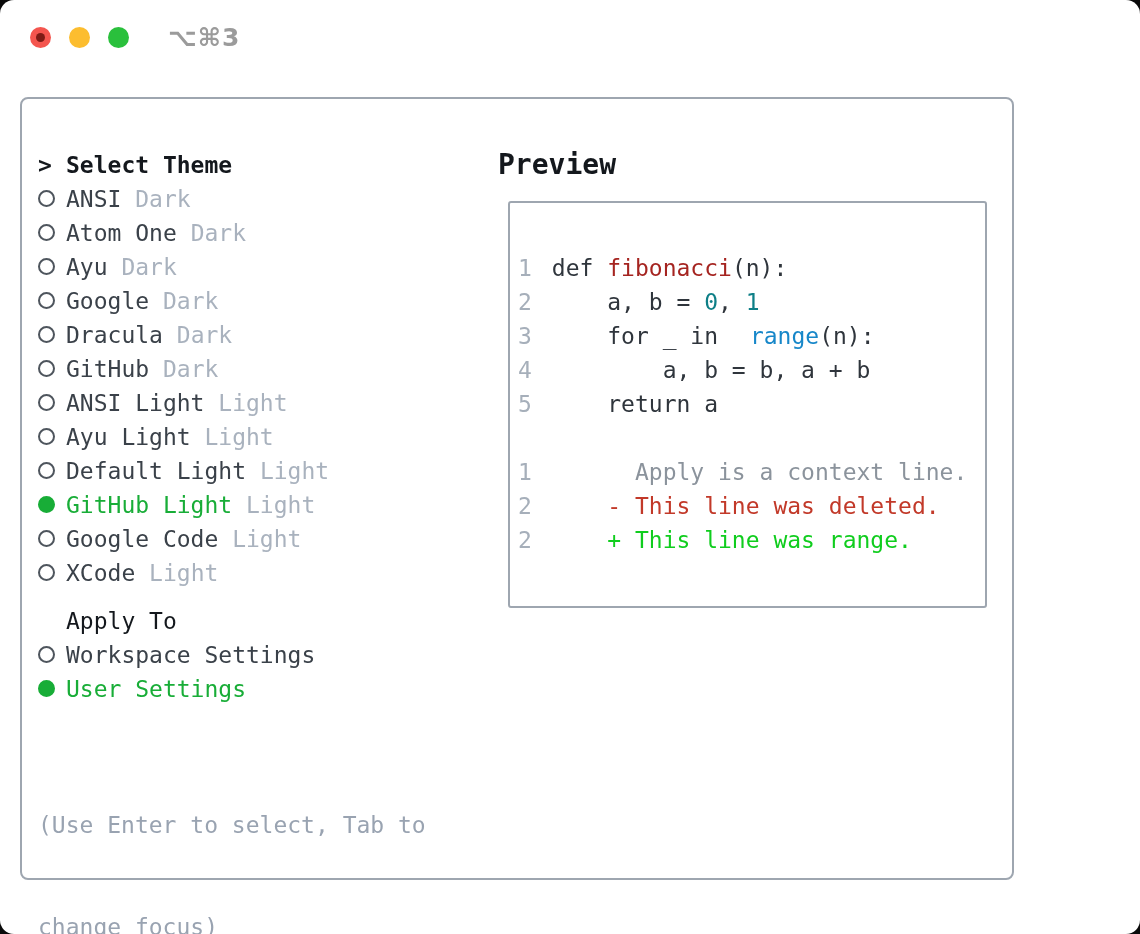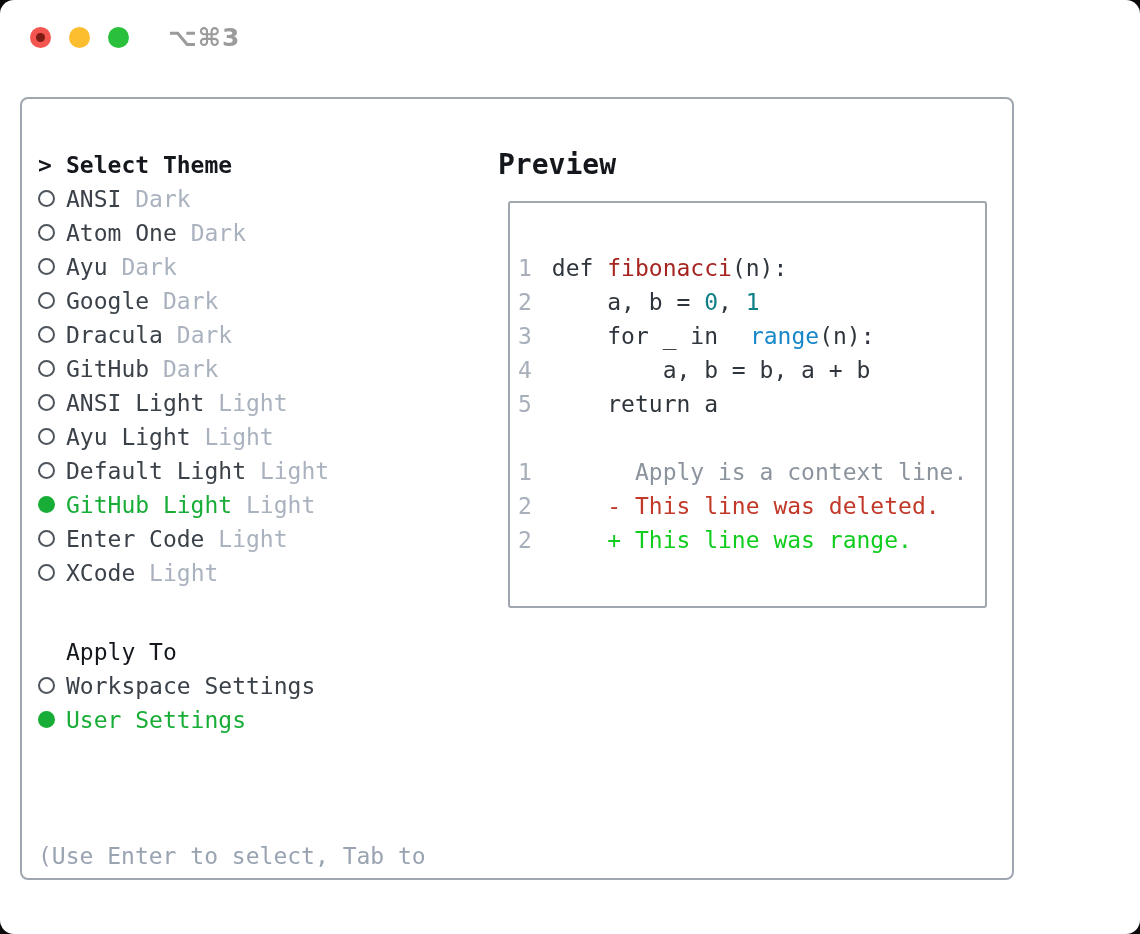--- a/index.html
+++ b/index.html
@@ -29,21 +29,21 @@
   .circle{display:inline-block;width:13px;height:13px;border:2px solid var(--circle);
           border-radius:50%;box-sizing:content-box;}
   .circle.filled{background:var(--green-sel);border-color:var(--green-sel);}
   
   .left{position:absolute;left:16px;top:49px;width:440px;}
   .hdr-row{font-weight:bold;color:var(--black);}
   .hdr-row .marker{font-weight:bold;}
   .item-name{color:var(--dark);}
   .item-name.sel{color:var(--green-sel);}
   .item-variant{color:var(--muted);}
-  .apply{margin-top:45px;}
+  .apply{margin-top:14px;}
   .apply-hdr{color:var(--black);}
   .opt-label{color:var(--dark);}
   .opt-label.sel{color:var(--green-sel);}
   .hint{margin-top:34px;color:var(--hint);font-size:23px;line-height:34px;white-space:pre;}
   
   .preview-label{position:absolute;left:476px;top:49px;font-weight:bold;color:var(--black);
                  font-size:28px;line-height:34px;}
   .preview-box{position:absolute;left:486px;top:102px;width:479px;height:407px;
                border:2px solid var(--border);border-radius:3px;box-sizing:border-box;
                padding:48px 6px 16px 8px;overflow:hidden;background:#fff;}
@@ -82,21 +82,21 @@
           <div class="row"><span class="marker"><span class="circle"></span></span><span class="item-name">ANSI </span><span class="item-variant">Dark</span></div>
           <div class="row"><span class="marker"><span class="circle"></span></span><span class="item-name">Atom One </span><span class="item-variant">Dark</span></div>
           <div class="row"><span class="marker"><span class="circle"></span></span><span class="item-name">Ayu </span><span class="item-variant">Dark</span></div>
           <div class="row"><span class="marker"><span class="circle"></span></span><span class="item-name">Google </span><span class="item-variant">Dark</span></div>
           <div class="row"><span class="marker"><span class="circle"></span></span><span class="item-name">Dracula </span><span class="item-variant">Dark</span></div>
           <div class="row"><span class="marker"><span class="circle"></span></span><span class="item-name">GitHub </span><span class="item-variant">Dark</span></div>
           <div class="row"><span class="marker"><span class="circle"></span></span><span class="item-name">ANSI Light </span><span class="item-variant">Light</span></div>
           <div class="row"><span class="marker"><span class="circle"></span></span><span class="item-name">Ayu Light </span><span class="item-variant">Light</span></div>
           <div class="row"><span class="marker"><span class="circle"></span></span><span class="item-name">Default Light </span><span class="item-variant">Light</span></div>
           <div class="row"><span class="marker"><span class="circle filled"></span></span><span class="item-name sel">GitHub Light </span><span class="item-variant">Light</span></div>
-          <div class="row"><span class="marker"><span class="circle"></span></span><span class="item-name">Enter Code </span><span class="item-variant">Light</span></div>
+          <div class="row"><span class="marker"><span class="circle"></span></span><span class="item-name">Google Code </span><span class="item-variant">Light</span></div>
           <div class="row"><span class="marker"><span class="circle"></span></span><span class="item-name">XCode </span><span class="item-variant">Light</span></div>
         </div>
 
       <div class="apply">
         <div class="row apply-hdr">
           <span class="marker"></span><span>Apply To</span>
         </div>
         <div id="apply-options">
             <div class="row"><span class="marker"><span class="circle"></span></span><span class="opt-label">Workspace Settings</span></div>
             <div class="row"><span class="marker"><span class="circle filled"></span></span><span class="opt-label sel">User Settings</span></div>

